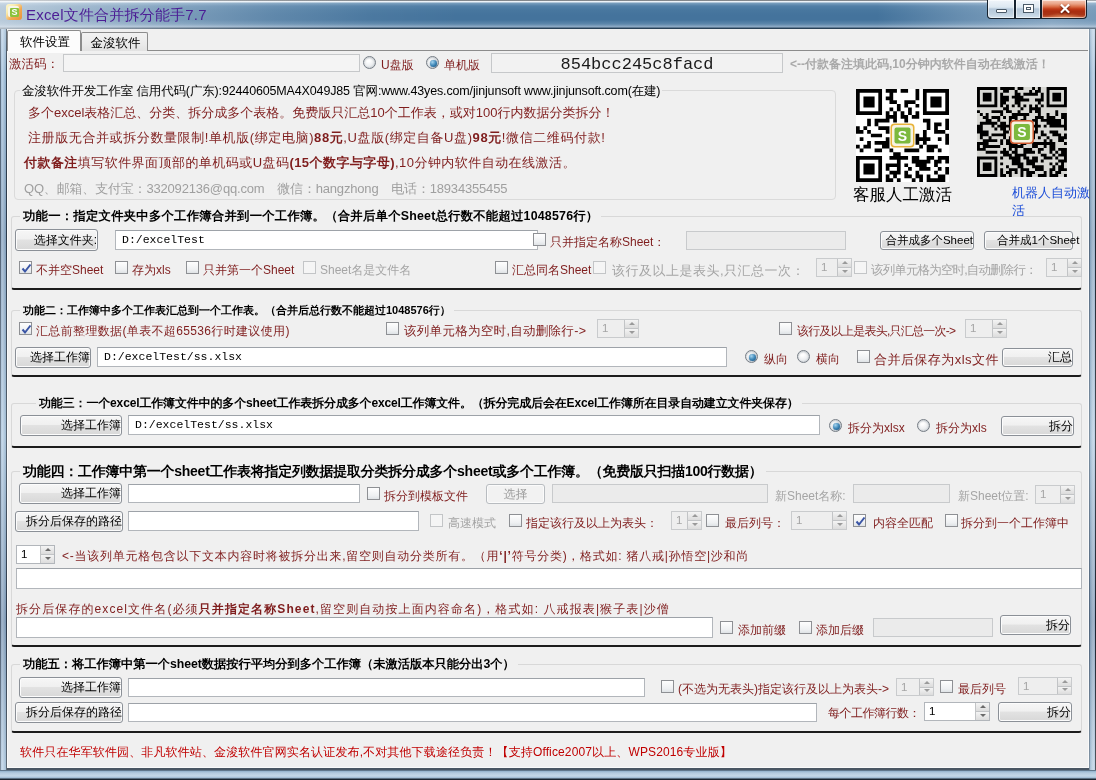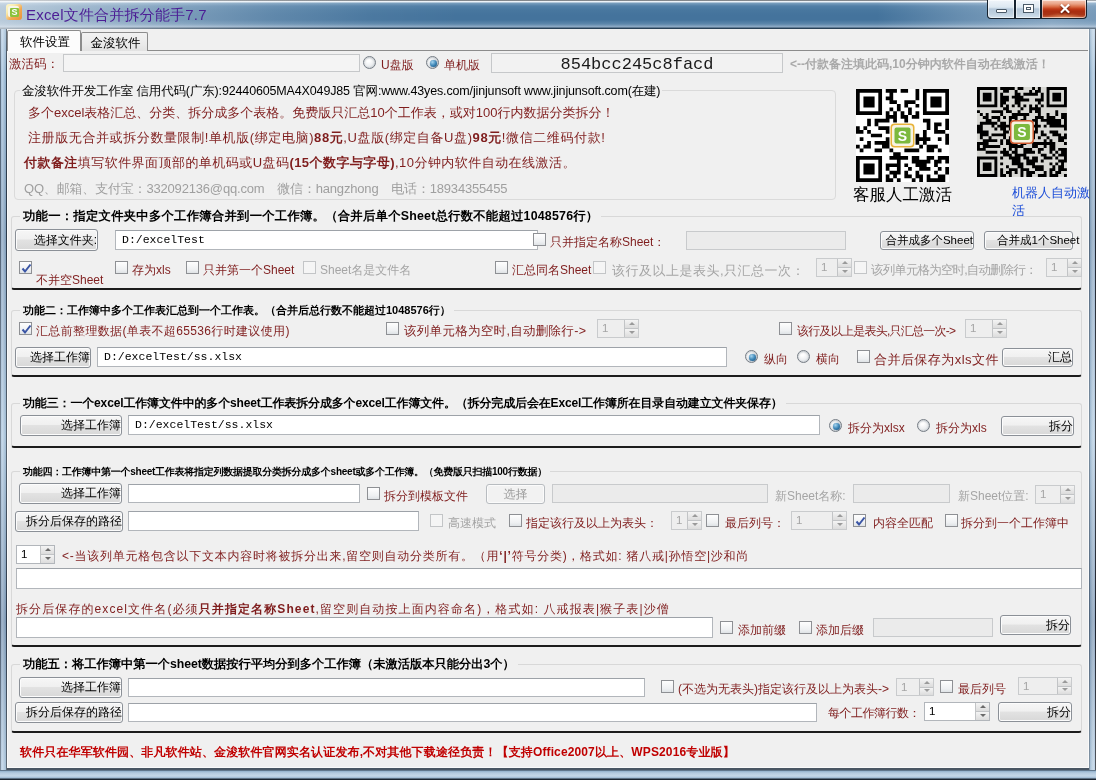--- a/index.html
+++ b/index.html
@@ -153,21 +153,21 @@
  <div class="abs cb" style="left:533px;top:233px;"></div>
  <div class="abs lbl" style="left:550px;top:234px;">只并指定名称Sheet：</div>
  <div class="abs txtd" style="left:686px;top:231px;width:160px;height:19px;"></div>
  <div class="abs btn" style="left:880px;top:231px;width:94px;height:19px;line-height:17px;font-size:11.5px;">合并成多个Sheet</div>
  <div class="abs btn" style="left:984px;top:231px;width:89px;height:19px;line-height:17px;font-size:11.5px;padding-left:12px;">合并成1个Sheet</div>
  <div class="abs cb cbc" style="left:19px;top:261px;">
       <svg width="13" height="13">
         <path d="M2.5 6.5 L5 9.5 L10.5 2.5" stroke="#3a55a5" stroke-width="2" fill="none"></path>
       </svg>
     </div>
- <div class="abs lbl" style="left:36px;top:272px;">不并空Sheet</div>
+ <div class="abs lbl" style="left:36px;top:262px;">不并空Sheet</div>
  <div class="abs cb" style="left:115px;top:261px;"></div>
  <div class="abs lbl" style="left:132px;top:262px;">存为xls</div>
  <div class="abs cb" style="left:186px;top:261px;"></div>
  <div class="abs lbl" style="left:203px;top:262px;">只并第一个Sheet</div>
  <div class="abs cbd" style="left:303px;top:261px;"></div>
  <div class="abs glbl" style="left:320px;top:262px;">Sheet名是文件名</div>
  <div class="abs cb" style="left:495px;top:261px;"></div>
  <div class="abs lbl" style="left:512px;top:262px;">汇总同名Sheet</div>
  <div class="abs cbd" style="left:593px;top:261px;"></div>
  <div class="abs glbl" style="left:612px;top:262px;font-size:13px;letter-spacing:0.5px;">该行及以上是表头,只汇总一次：</div>
@@ -221,34 +221,34 @@
       <div class="rdot"></div>
     </div>
  <div class="abs lbl" style="left:764px;top:351px;">纵向</div>
  <div class="abs rad" style="left:797px;top:350px;"></div>
  <div class="abs lbl" style="left:816px;top:351px;">横向</div>
  <div class="abs cb" style="left:857px;top:350px;"></div>
  <div class="abs lbl" style="left:874px;top:351px;font-size:13px;letter-spacing:0.45px;">合并后保存为xls文件</div>
  <div class="abs btn" style="left:1002px;top:348px;width:71px;height:19px;line-height:17px;">汇总</div>
 
  <div class="abs fgb" style="left:11px;top:403px;width:1071px;height:45px;">
-   <div class="cap" style="letter-spacing:-0.15px;">功能三：一个excel工作簿文件中的多个sheet工作表拆分成多个excel工作簿文件。（拆分完成后会在Excel工作簿所在目录自动建立文件夹保存）</div>
+   <div class="cap" style="letter-spacing:-0.15px;margin-left:16px;">功能三：一个excel工作簿文件中的多个sheet工作表拆分成多个excel工作簿文件。（拆分完成后会在Excel工作簿所在目录自动建立文件夹保存）</div>
  </div>
  <div class="abs btn" style="left:20px;top:415px;width:102px;height:21px;line-height:19px;">选择工作簿</div>
  <div class="abs txt" style="left:128px;top:415px;width:692px;height:20px;line-height:18px;padding-left:6px;">D:/excelTest/ss.xlsx</div>
  <div class="abs rad" style="left:829px;top:419px;">
       <div class="rdot"></div>
     </div>
  <div class="abs lbl" style="left:848px;top:420px;">拆分为xlsx</div>
  <div class="abs rad" style="left:917px;top:419px;"></div>
  <div class="abs lbl" style="left:936px;top:420px;">拆分为xls</div>
  <div class="abs btn" style="left:1001px;top:416px;width:73px;height:20px;line-height:18px;">拆分</div>
 
  <div class="abs fgb" style="left:11px;top:471px;width:1071px;height:176px;">
-   <div class="cap" style="font-size:10px;letter-spacing:-0.25px;">功能四：工作簿中第一个sheet工作表将指定列数据提取分类拆分成多个sheet或多个工作簿。（免费版只扫描100行数据）</div>
+   <div class="cap" style="font-size:14px;letter-spacing:-0.25px;">功能四：工作簿中第一个sheet工作表将指定列数据提取分类拆分成多个sheet或多个工作簿。（免费版只扫描100行数据）</div>
  </div>
  <div class="abs btn" style="left:19px;top:483px;width:103px;height:21px;line-height:19px;">选择工作簿</div>
  <div class="abs txt" style="left:128px;top:484px;width:232px;height:19px;"></div>
  <div class="abs cb" style="left:367px;top:487px;"></div>
  <div class="abs lbl" style="left:384px;top:488px;">拆分到模板文件</div>
  <div class="abs btnd" style="left:486px;top:484px;width:59px;height:20px;line-height:18px;">选择</div>
  <div class="abs txtd" style="left:552px;top:484px;width:216px;height:19px;"></div>
  <div class="abs glbl" style="left:775px;top:488px;">新Sheet名称:</div>
  <div class="abs txtd" style="left:853px;top:484px;width:97px;height:19px;"></div>
  <div class="abs glbl" style="left:958px;top:488px;">新Sheet位置:</div>
@@ -338,14 +338,14 @@
       <span class="sbtns">
         <i class="up"></i>
         <i class="dn"></i>
       </span>
     </div>
  <div class="abs btn" style="left:998px;top:702px;width:74px;height:20px;line-height:18px;">拆分</div>
 
  <div class="abs" style="left:7px;top:767px;width:1082px;height:1px;background:#fafafa;"></div>
  <div class="abs" style="left:7px;top:768px;width:1082px;height:2px;background:#4a5663;"></div>
 
- <div class="abs" style="left:20px;top:744px;font-size:12px;font-weight:bold;color:#c00000;letter-spacing:0.13px;">软件只在华军软件园、非凡软件站、金浚软件官网实名认证发布,不对其他下载途径负责！【支持Office2007以上、WPS2016专业版】</div>
+ <div class="abs" style="left:20px;top:744px;font-size:12px;font-weight:normal;color:#c00000;letter-spacing:0.13px;">软件只在华军软件园、非凡软件站、金浚软件官网实名认证发布,不对其他下载途径负责！【支持Office2007以上、WPS2016专业版】</div>
 </div>
 
 </body></html>

